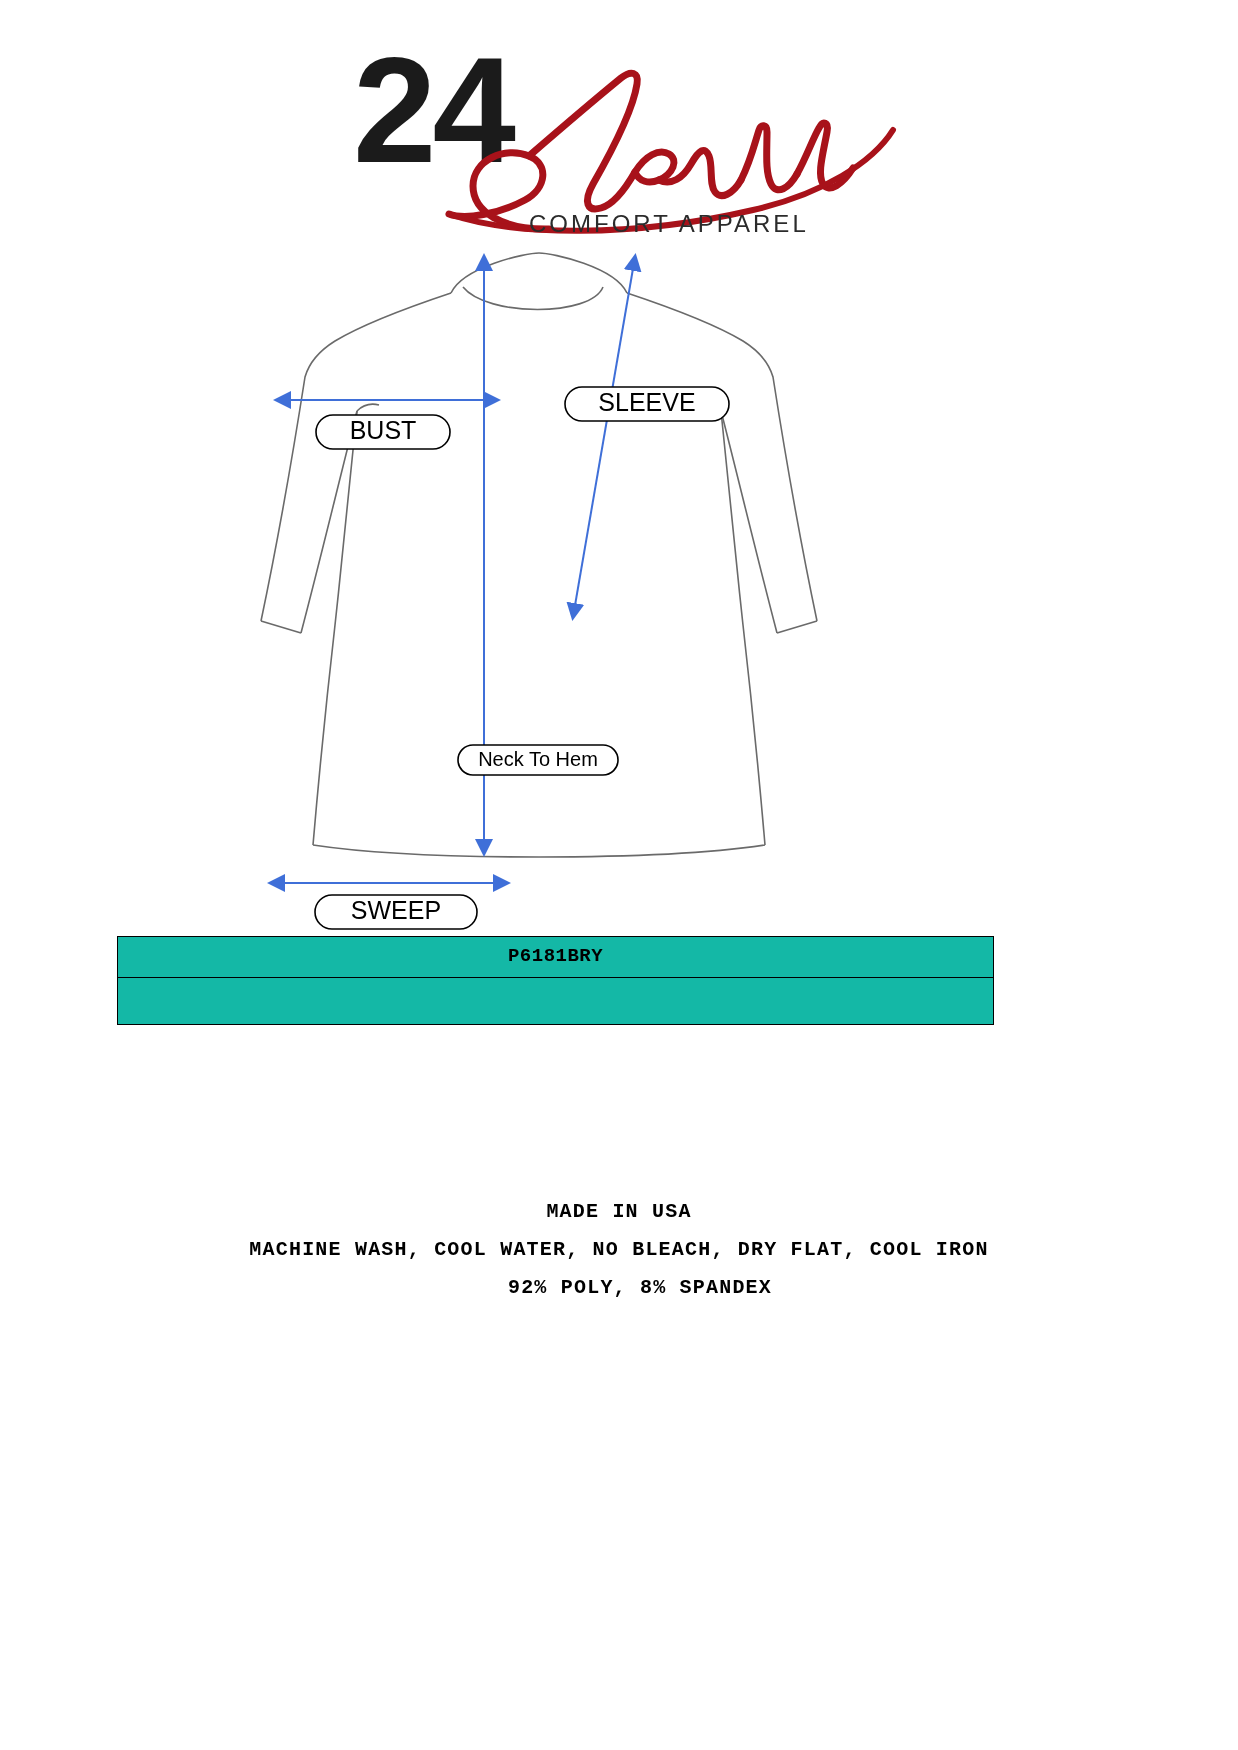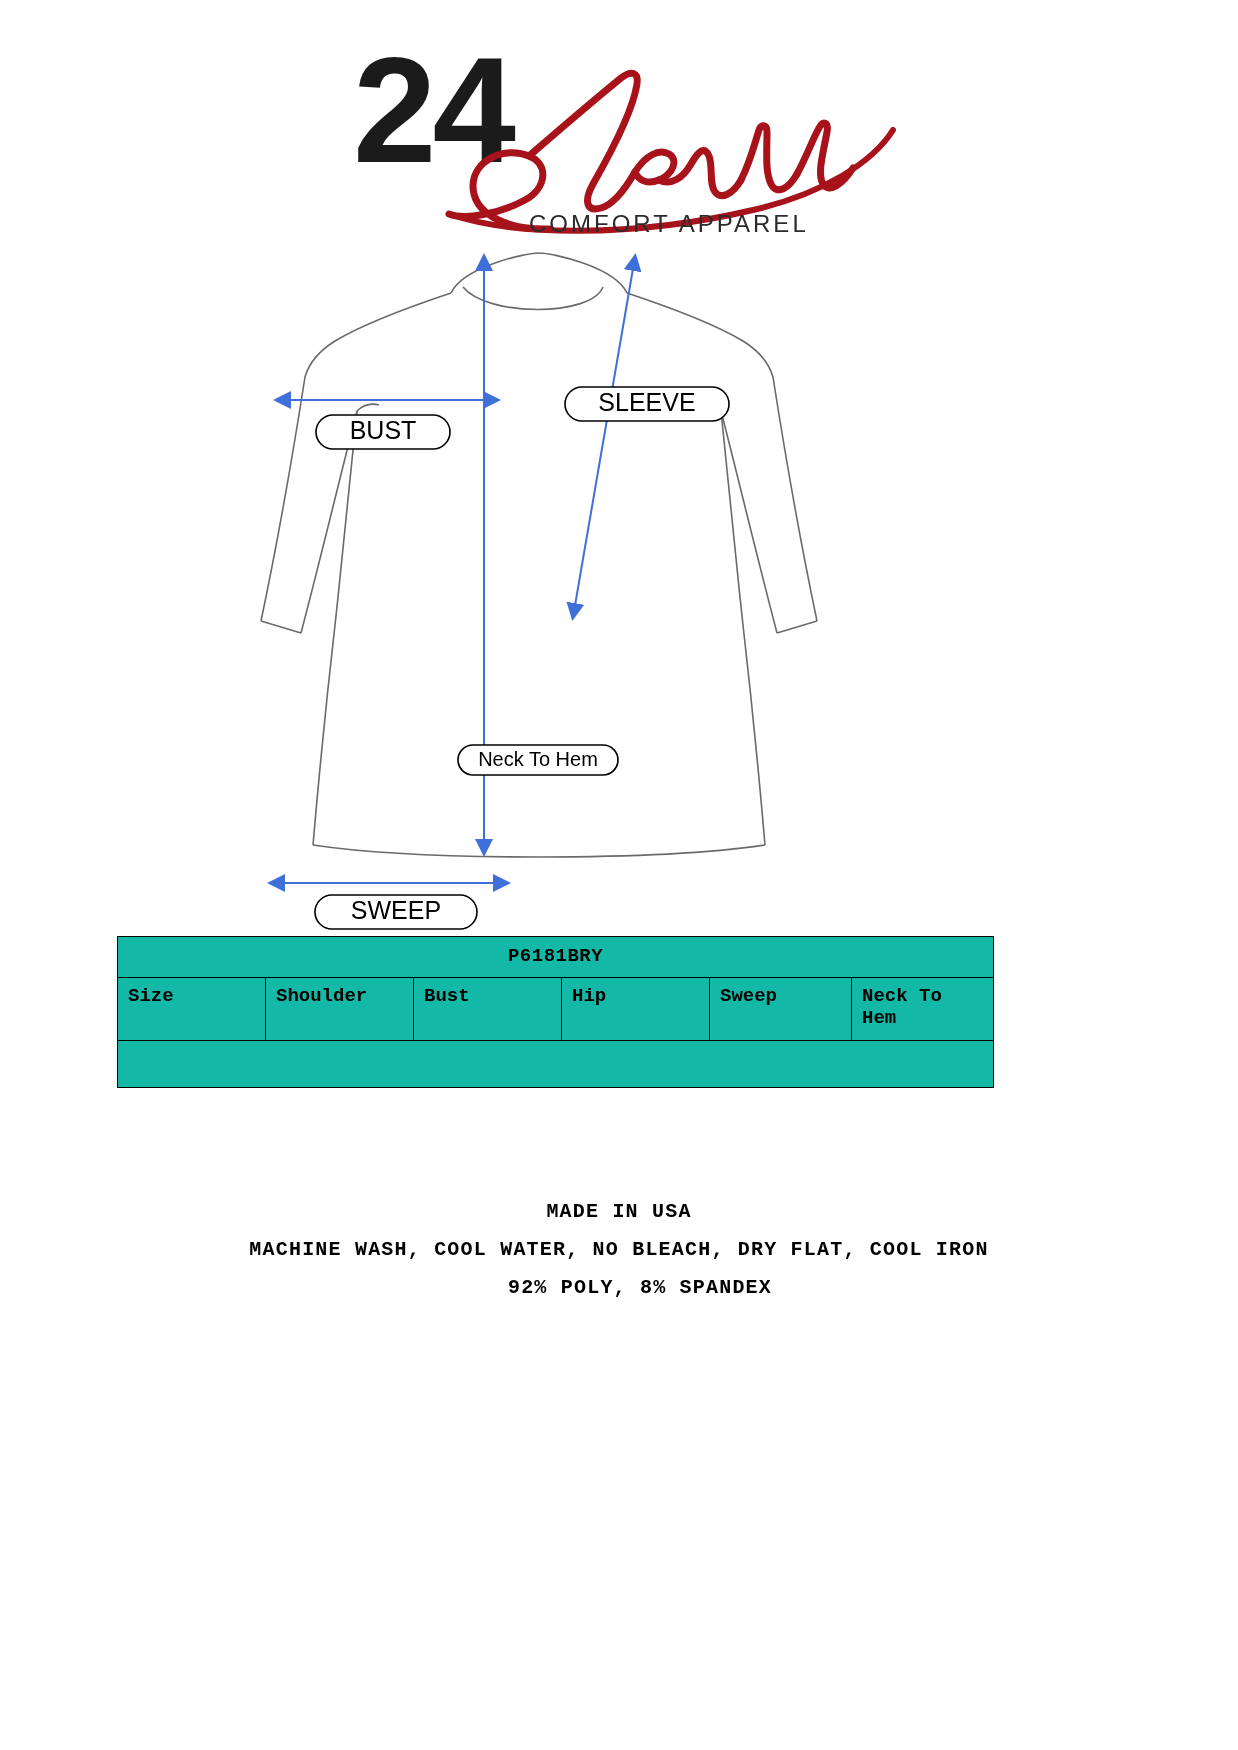--- a/index.html
+++ b/index.html
@@ -204,28 +204,20 @@
       <col class="c1">
       <col class="c2">
       <col class="c3">
       <col class="c4">
       <col class="c5">
   </colgroup>
   <tbody>
     <tr class="style-row">
       <td colspan="6">P6181BRY</td>
     </tr>
-    <tr class="head-row">
-      <td>Size</td>
-      <td>Shoulder</td>
-      <td>Bust</td>
-      <td>Hip</td>
-      <td>Sweep</td>
-      <td>Neck To Hem</td>
-    </tr>
     <tr class="blank-row">
       <td colspan="6">&nbsp;</td>
     </tr>
   </tbody>
 </table>
 
 <div class="care l1">MADE IN USA</div>
 <div class="care l2">MACHINE WASH, COOL WATER, NO BLEACH, DRY FLAT, COOL IRON</div>
 <div class="care l3">92% POLY, 8% SPANDEX</div>
 

